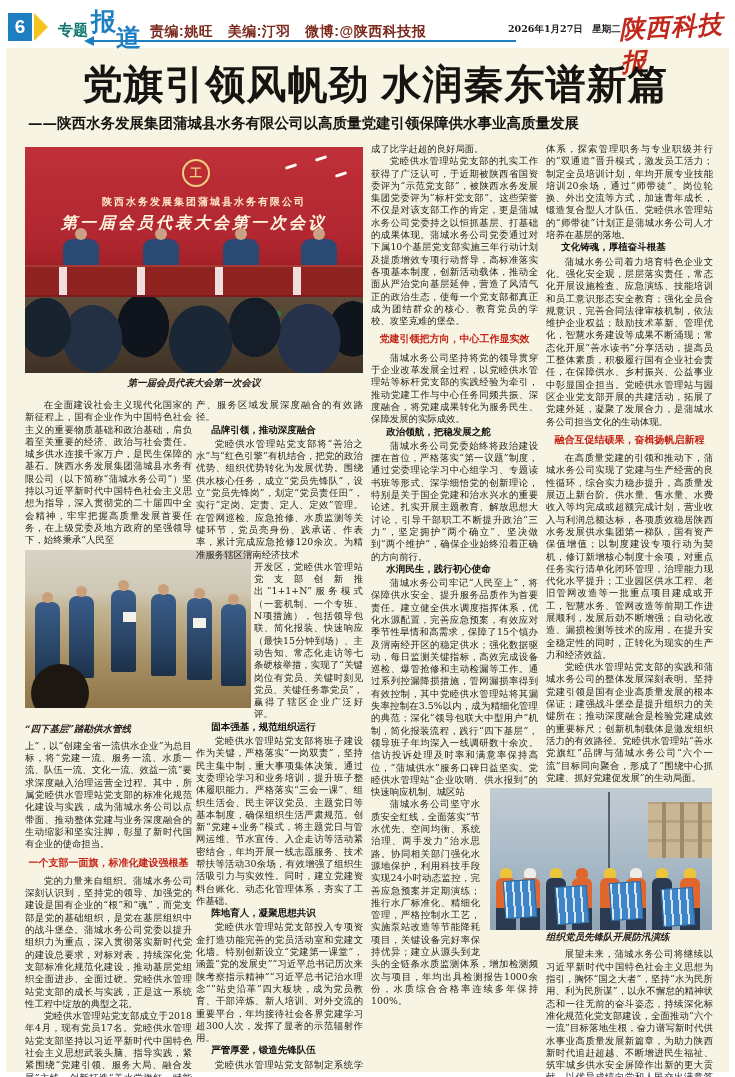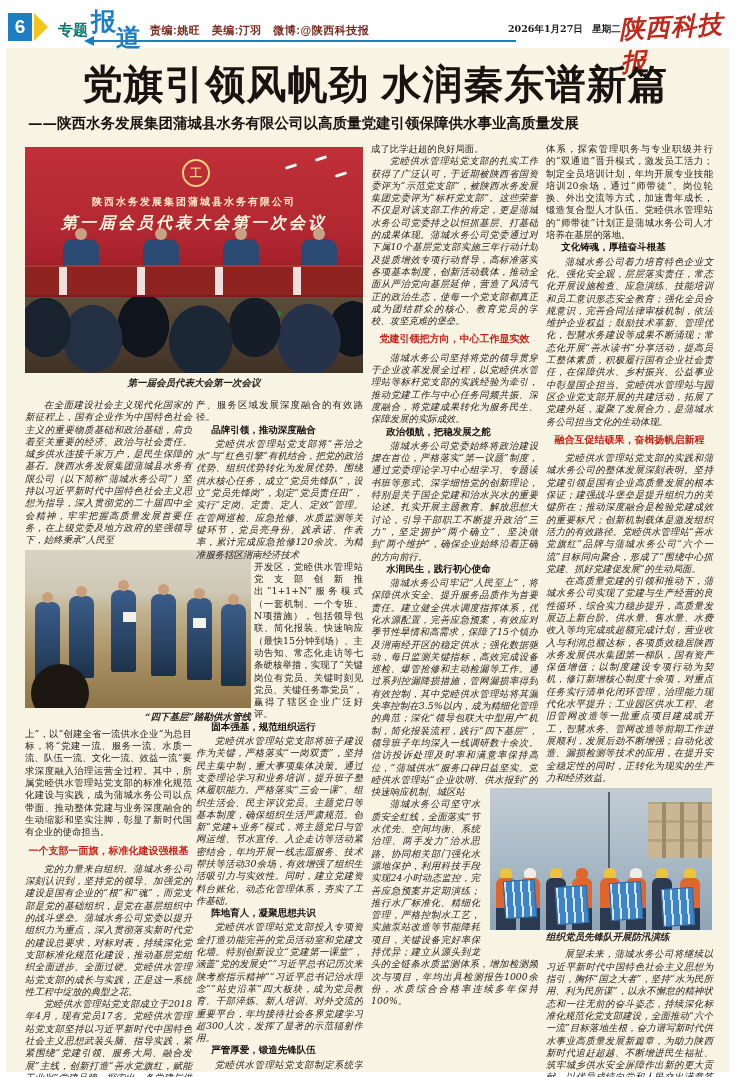--- a/index.html
+++ b/index.html
@@ -10,52 +10,52 @@
   .pagenum{position:absolute;left:8px;top:13px;width:24px;height:28px;background:#1d7ec2;color:#fff;
            font:bold 19px/28px "Liberation Sans",sans-serif;text-align:center;}
   .flag{position:absolute;left:34px;top:13px;width:0;height:0;border-top:14px solid transparent;
         border-bottom:14px solid transparent;border-left:14px solid #f5c31d;}
   .section1{position:absolute;left:58px;top:21px;color:#0f766e;font:bold 15px "Liberation Sans",sans-serif;}
   .zh-bao{position:absolute;left:91px;top:5px;color:#1d7ec2;font:bold 25px "Liberation Sans",sans-serif;}
   .zh-dao{position:absolute;left:116px;top:21px;color:#1d7ec2;font:bold 25px "Liberation Sans",sans-serif;}
   .rule{position:absolute;left:94px;top:40px;width:422px;height:2px;background:#1d7ec2;}
   .rule-arrow{position:absolute;left:84px;top:36px;width:0;height:0;border-top:5px solid transparent;
               border-bottom:5px solid transparent;border-right:10px solid #1d7ec2;}
-  .editors{position:absolute;left:150px;top:23px;font-size:11px;color:#7c2a1e;letter-spacing:.5px;
+  .editors{position:absolute;left:150px;top:23px;font-size:14px;color:#7c2a1e;letter-spacing:.5px;
            font-family:"Liberation Sans",sans-serif;font-weight:bold;}
   .date{position:absolute;left:508px;top:23px;font-size:9.5px;color:#1b1b1b;font-weight:bold;}
   .masthead{position:absolute;left:620px;top:10px;font-size:25px;color:#c0281c;font-weight:bold;
             font-style:italic;transform:rotate(-3deg);letter-spacing:1px;}
   
   .title{position:absolute;left:0;top:62px;width:735px;text-align:center;color:#171310;
          font:900 40px/44px "Liberation Sans",sans-serif;letter-spacing:1px;padding-left:8px;}
   .subtitle{position:absolute;left:0;top:114px;width:735px;text-align:left;color:#171310;
             font-weight:bold;font-size:14.5px;margin-left:28px;}
   
   .col{position:absolute;width:167px;font-size:9.4px;line-height:12.3px;text-align:justify;color:#1e1c1a;}
   #col1{left:25px;top:399px;}
   #col2{left:196px;top:399px;height:672px;overflow:hidden;}
   #col3{left:371px;top:143px;height:930px;overflow:hidden;}
   #col4{left:546px;top:143px;}
   .para{margin:0;}
-  .indent{text-indent:2em;font-style:italic;}
+  .indent{text-indent:2em;}
   .red-head{color:#c52518;font-weight:bold;text-align:center;font-size:10px;margin:6px 0;
             font-family:"Liberation Sans",sans-serif;}
   .sub-head{font-weight:bold;text-indent:1.6em;margin:1px 0;font-size:9.5px;color:#14110e;
             font-family:Liberation Mono, monospace;}
   .caption{font-style:italic;font-size:9.5px;color:#26211c;font-weight:bold;}
   .wrapL{float:left;width:58px;height:150px;}
   .wrapR{float:right;width:58px;height:158px;}
   
   .photo1{position:absolute;left:25px;top:147px;width:338px;height:226px;margin:0;overflow:hidden;
           background:linear-gradient(180deg,#c03038 0,#b02630 96px,#9c1c24 130px,#7e1a1e 150px);}
   .p1-emblem{position:absolute;left:157px;top:12px;width:24px;height:24px;border:2px solid #f0d080;
              border-radius:50%;color:#f0d080;font:bold 12px/24px "Liberation Sans",sans-serif;text-align:center;}
   .p1-t1{position:absolute;left:0;top:48px;width:100%;text-align:center;color:#ffe9c8;font-size:10px;
-         letter-spacing:2px;font-weight:bold;}
+         letter-spacing:2px;font-weight:bold;padding-left:10px;}
   .p1-t2{position:absolute;left:0;top:66px;width:100%;text-align:center;color:#fff6df;font-size:16px;
          letter-spacing:3px;font-weight:bold;font-style:italic;}
   .p1-dove{position:absolute;width:12px;height:3px;background:#fff;border-radius:2px;transform:rotate(-18deg);}
   .p1-table{position:absolute;left:0;top:118px;width:100%;height:28px;background:#8e2320;
             border-top:2px solid #a83a34;
             background-image:repeating-linear-gradient(90deg,transparent 0 34px,rgba(255,255,255,.85) 34px 42px,transparent 42px 78px);}
   .p1-fig{position:absolute;top:92px;width:36px;height:28px;background:#2a4a73;border-radius:9px 9px 0 0;}
   .p1-fig::before{content:"";position:absolute;left:12px;top:-11px;width:12px;height:12px;border-radius:50%;
                   background:#caa184;}
   .p1-audience{position:absolute;left:0;bottom:0;width:100%;height:76px;
@@ -72,21 +72,21 @@
       linear-gradient(180deg,#5d4c39 0,#3f3226 100%);}
   .cap1{position:absolute;left:25px;top:377px;width:338px;text-align:center;}
   
   .photo2{position:relative;width:226px;height:158px;margin:3px 0 0;overflow:hidden;
           background:linear-gradient(180deg,#d8d3c6 0,#cfc8b6 42px,#c2b491 60px,#a78f63 110px,#8d7449 158px);}
   .p2-fig{position:absolute;width:25px;height:82px;background:linear-gradient(180deg,#3a5d8a 0,#26405f 70%,#1c3049 100%);
           border-radius:8px 8px 2px 2px;}
   .p2-fig::before{content:"";position:absolute;left:7px;top:-10px;width:11px;height:11px;border-radius:50%;background:#c9a07b;}
   .p2-paper{position:absolute;width:13px;height:10px;background:#f2f1ea;}
   .p2-head{position:absolute;left:6px;bottom:-14px;width:58px;height:58px;border-radius:50%;background:#1c1710;}
-  .cap2{width:226px;text-align:right;margin:3px 0 5px;}
+  .cap2{width:226px;text-align:left;margin:15px 0 5px;}
   
   .photo3{position:relative;width:222px;height:142px;margin:4px 0 0 -56px;overflow:hidden;
           background:linear-gradient(180deg,#c3ccd4 0,#a9bac7 70px,#8fa4b4 142px);}
   .p3-building{position:absolute;right:0;top:14px;width:64px;height:56px;background:#cbb694;
      background-image:repeating-linear-gradient(90deg,transparent 0 14px,#9b8a6b 14px 18px),
                       repeating-linear-gradient(0deg,transparent 0 16px,#b7a27e 16px 19px);}
   .p3-pole{position:absolute;left:118px;top:4px;width:2px;height:76px;background:#55606b;}
   .p3-fig{position:absolute;width:20px;height:52px;bottom:0;border-radius:6px 6px 0 0;
           background:linear-gradient(180deg,#e0662e 0 58%,#2b3a50 58% 100%);}
   .p3-fig::before{content:"";position:absolute;left:4px;top:-10px;width:12px;height:10px;border-radius:50% 50% 20% 20%;background:#ecc53a;}
@@ -180,22 +180,22 @@
     <div class="wrapR"></div>
     <p class="para indent">蒲城水务公司坚守水质安全红线，全面落实“节水优先、空间均衡、系统治理、两手发力”治水思路。协同相关部门强化水源地保护，利用科技手段实现24小时动态监控，完善应急预案并定期演练；推行水厂标准化、精细化管理，严格控制水工艺，实施泵站改造等节能降耗项目，关键设备完好率保持优异；建立从源头到龙头的全链条水质监测体系，增加检测频次与项目，年均出具检测报告1000余份，水质综合合格率连续多年保持100%。</p>
 
   </div>
 
   <div class="col" id="col4">
     <p class="para">体系，探索管理职务与专业职级并行的“双通道”晋升模式，激发员工活力；制定全员培训计划，年均开展专业技能培训20余场，通过“师带徒”、岗位轮换、外出交流等方式，加速青年成长，锻造复合型人才队伍。党睦供水管理站的“师带徒”计划正是蒲城水务公司人才培养在基层的落地。</p>
     <div class="sub-head">文化铸魂，厚植奋斗根基</div>
     <p class="para indent">蒲城水务公司着力培育特色企业文化。强化安全观，层层落实责任，常态化开展设施检查、应急演练、技能培训和员工意识形态安全教育；强化全员合规意识，完善合同法律审核机制，依法维护企业权益；鼓励技术革新、管理优化，智慧水务建设等成果不断涌现；常态化开展“善水读书”分享活动，提高员工整体素质，积极履行国有企业社会责任，在保障供水、乡村振兴、公益事业中彰显国企担当。党睦供水管理站与园区企业党支部开展的共建活动，拓展了党建外延，凝聚了发展合力，是蒲城水务公司担当文化的生动体现。</p>
     <div class="red-head">融合互促结硕果，奋楫扬帆启新程</div>
+    <p class="para indent">在高质量党建的引领和推动下，蒲城水务公司实现了党建与生产经营的良性循环，综合实力稳步提升，高质量发展迈上新台阶。供水量、售水量、水费收入等均完成或超额完成计划，营业收入与利润总额达标，各项质效稳居陕西水务发展供水集团第一梯队，国有资产保值增值；以制度建设专项行动为契机，修订新增核心制度十余项，对重点任务实行清单化闭环管理，治理能力现代化水平提升；工业园区供水工程、老旧管网改造等一批重点项目建成或开工，智慧水务、管网改造等前期工作进展顺利，发展后劲不断增强；自动化改造、漏损检测等技术的应用，在提升安全稳定性的同时，正转化为现实的生产力和经济效益。</p>
     <p class="para indent">党睦供水管理站党支部的实践和蒲城水务公司的整体发展深刻表明。坚持党建引领是国有企业高质量发展的根本保证；建强战斗堡垒是提升组织力的关键所在；推动深度融合是检验党建成效的重要标尺；创新机制载体是激发组织活力的有效路径。党睦供水管理站“善水党旗红”品牌与蒲城水务公司“六个一流”目标同向聚合，形成了“围绕中心抓党建、抓好党建促发展”的生动局面。</p>
-    <p class="para indent">在高质量党建的引领和推动下，蒲城水务公司实现了党建与生产经营的良性循环，综合实力稳步提升，高质量发展迈上新台阶。供水量、售水量、水费收入等均完成或超额完成计划，营业收入与利润总额达标，各项质效稳居陕西水务发展供水集团第一梯队，国有资产保值增值；以制度建设专项行动为契机，修订新增核心制度十余项，对重点任务实行清单化闭环管理，治理能力现代化水平提升；工业园区供水工程、老旧管网改造等一批重点项目建成或开工，智慧水务、管网改造等前期工作进展顺利，发展后劲不断增强；自动化改造、漏损检测等技术的应用，在提升安全稳定性的同时，正转化为现实的生产力和经济效益。</p>
     <figure class="photo3">
       <div class="p3-building"></div>
       <div class="p3-pole"></div>
       <span class="p3-fig" style="left:6px;"></span>
       <span class="p3-fig hw" style="left:30px;"></span>
       <span class="p3-fig dk" style="left:56px;"></span>
       <span class="p3-fig ho" style="left:82px;"></span>
       <span class="p3-fig" style="left:110px;"></span>
       <span class="p3-fig hw" style="left:136px;"></span>
       <span class="p3-fig dk" style="left:162px;"></span>

